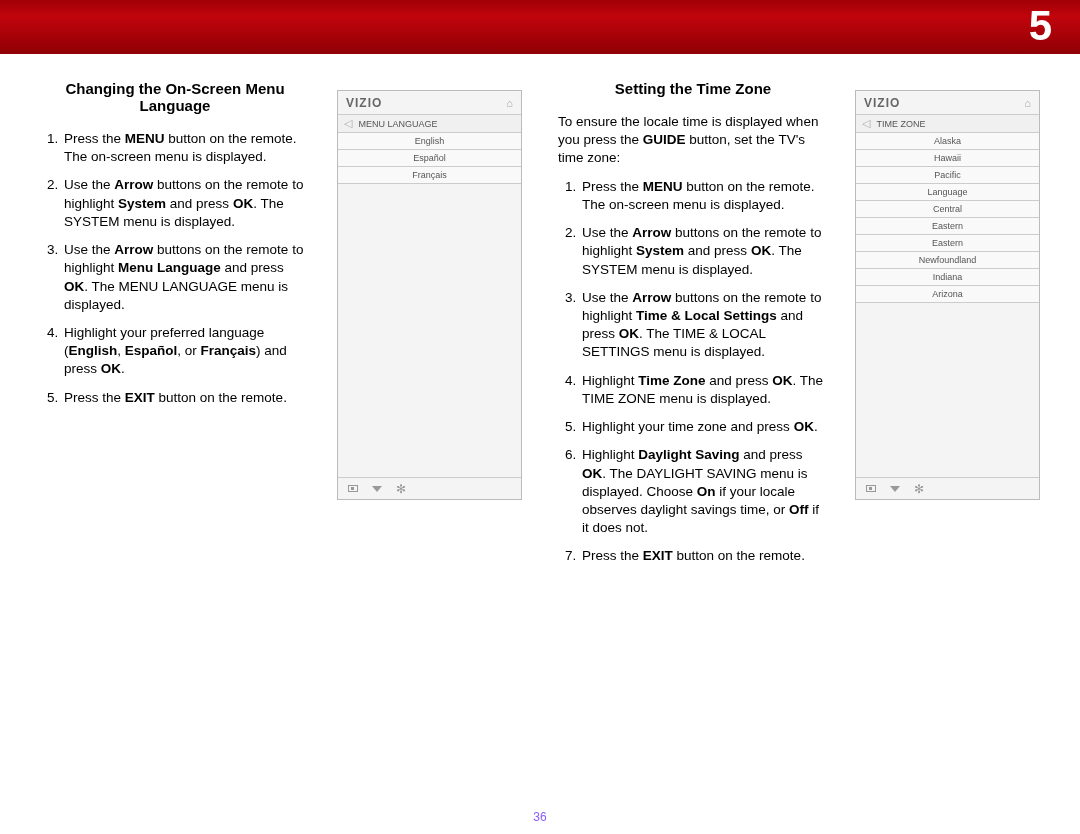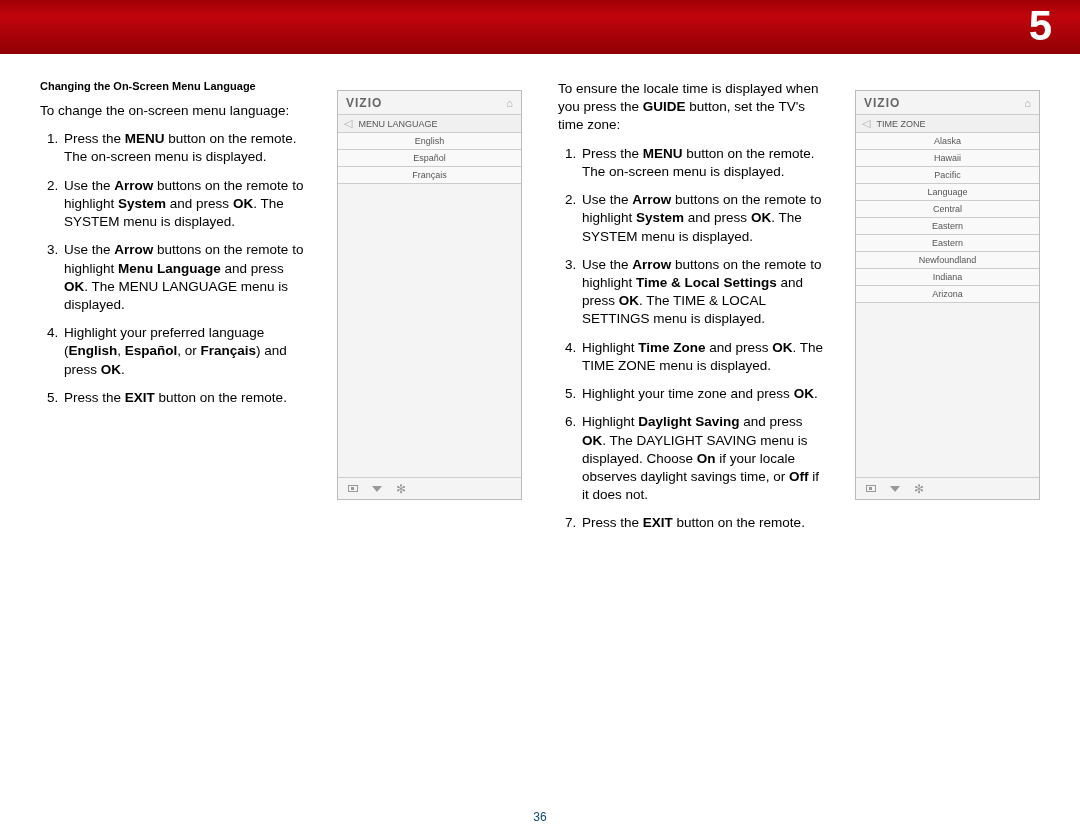--- a/index.html
+++ b/index.html
@@ -35,21 +35,21 @@
     right: 40px;
     display: flex;
     gap: 36px;
   }
   .col {
     flex: 1;
     display: flex;
     gap: 14px;
   }
   .text-block { flex: 1; }
-  h3 { font-size: 11px; font-weight: bold; margin-bottom: 10px; }
+  h3 { font-size: 15px; font-weight: bold; margin-bottom: 16px; text-align: center; }
   p { margin-bottom: 10px; line-height: 1.35; }
   ol { padding-left: 22px; }
   ol li { margin-bottom: 10px; line-height: 1.35; padding-left: 2px;}
   b { font-weight: bold; }
 
   .tv-menu {
     width: 185px;
     flex-shrink: 0;
     border: 1px solid #bbb;
     background: #f4f4f4;
@@ -111,36 +111,35 @@
   .fi-box { width:10px; height:7px; border:1px solid #999; position:relative;}
   .fi-box::after{content:"";position:absolute;top:1px;left:2px;width:3px;height:3px;background:#999;}
   .fi-down::before{content:"";display:inline-block;border-left:5px solid transparent;border-right:5px solid transparent;border-top:6px solid #999;}
   .fi-gear::before{content:"✻";color:#999;font-size:12px;line-height:1;}
   .page-num {
     position: absolute;
     bottom: 10px;
     left: 0; right: 0;
     text-align: center;
     font-size: 12px;
-    color: #0c4a6e;
+    color: #8b5cf6;
   }
 </style>
 </head>
 <body>
 
 <div class="red-banner">
   <div class="chapter-num">5</div>
 </div>
 
 <div class="content">
 
   <div class="col">
     <div class="text-block">
       <h3>Changing the On-Screen Menu Language</h3>
-      <p>To change the on-screen menu language:</p>
       <ol>
         <li><span>Press the </span><b>MENU</b><span> button on the remote. The on-screen menu is displayed.</span></li>
         <li><span>Use the </span><b>Arrow</b><span> buttons on the remote to highlight </span><b>System</b><span> and press </span><b>OK</b><span>. The SYSTEM menu is displayed.</span></li>
         <li><span>Use the </span><b>Arrow</b><span> buttons on the remote to highlight </span><b>Menu Language</b><span> and press </span><b>OK</b><span>. The MENU LANGUAGE menu is displayed.</span></li>
         <li><span>Highlight your preferred language (</span><b>English</b><span>, </span><b>Español</b><span>, or </span><b>Français</b><span>) and press </span><b>OK</b><span>.</span></li>
         <li><span>Press the </span><b>EXIT</b><span> button on the remote.</span></li>
       </ol>
     </div>
     <div class="tv-menu">
       <div class="tv-header">
@@ -159,20 +158,21 @@
             <span class="fi-box"></span>
           </span>
         <span class="fi fi-down"></span>
         <span class="fi fi-gear"></span>
       </div>
     </div>
   </div>
 
   <div class="col">
     <div class="text-block">
+      <h3>Setting the Time Zone</h3>
       <p><span>To ensure the locale time is displayed when you press the </span><b>GUIDE</b><span> button, set the TV's time zone:</span></p>
       <ol>
         <li><span>Press the </span><b>MENU</b><span> button on the remote. The on-screen menu is displayed.</span></li>
         <li><span>Use the </span><b>Arrow</b><span> buttons on the remote to highlight </span><b>System</b><span> and press </span><b>OK</b><span>. The SYSTEM menu is displayed.</span></li>
         <li><span>Use the </span><b>Arrow</b><span> buttons on the remote to highlight </span><b>Time &amp; Local Settings</b><span> and press </span><b>OK</b><span>. The TIME &amp; LOCAL SETTINGS menu is displayed.</span></li>
         <li><span>Highlight </span><b>Time Zone</b><span> and press </span><b>OK</b><span>. The TIME ZONE menu is displayed.</span></li>
         <li><span>Highlight your time zone and press </span><b>OK</b><span>.</span></li>
         <li><span>Highlight </span><b>Daylight Saving</b><span> and press </span><b>OK</b><span>. The DAYLIGHT SAVING menu is displayed. Choose </span><b>On</b><span> if your locale observes daylight savings time, or </span><b>Off</b><span> if it does not.</span></li>
         <li><span>Press the </span><b>EXIT</b><span> button on the remote.</span></li>
       </ol>

